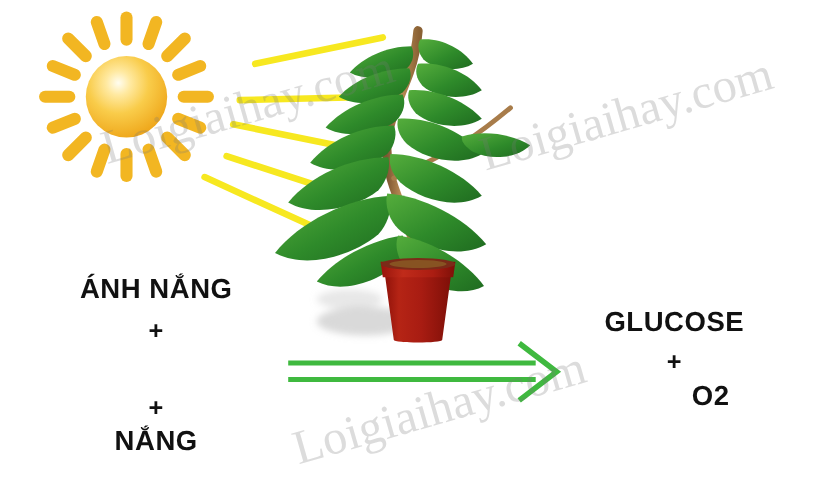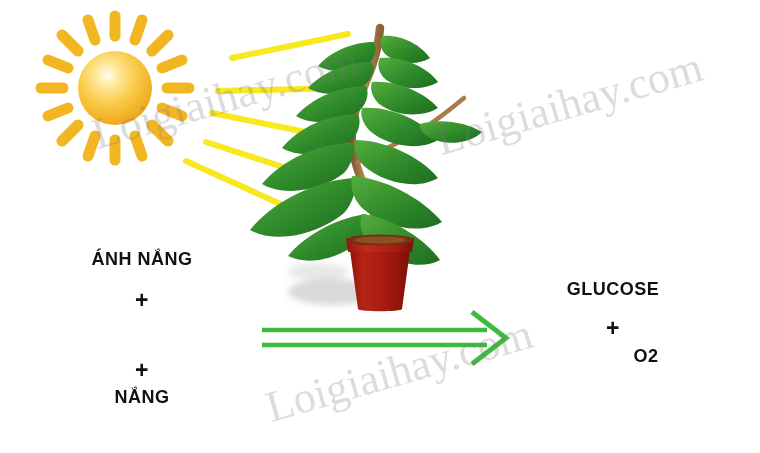--- a/index.html
+++ b/index.html
@@ -27,21 +27,21 @@
   .eq-text {
     position: absolute;
     font-family: "Liberation Sans", sans-serif;
     font-weight: bold;
     color: #111111;
     white-space: nowrap;
     text-align: center;
     transform: translateX(-50%);
     letter-spacing: 0.5px;
   }
-  .eq-term { font-size: 18px; }
+  .eq-term { font-size: 25px; }
   .eq-plus { font-size: 23px; }
 
   .left-col  { }
   .right-col { }
 
   
   #arrow-label {
     position: absolute;
     left: 377px;
     top: 360px;

